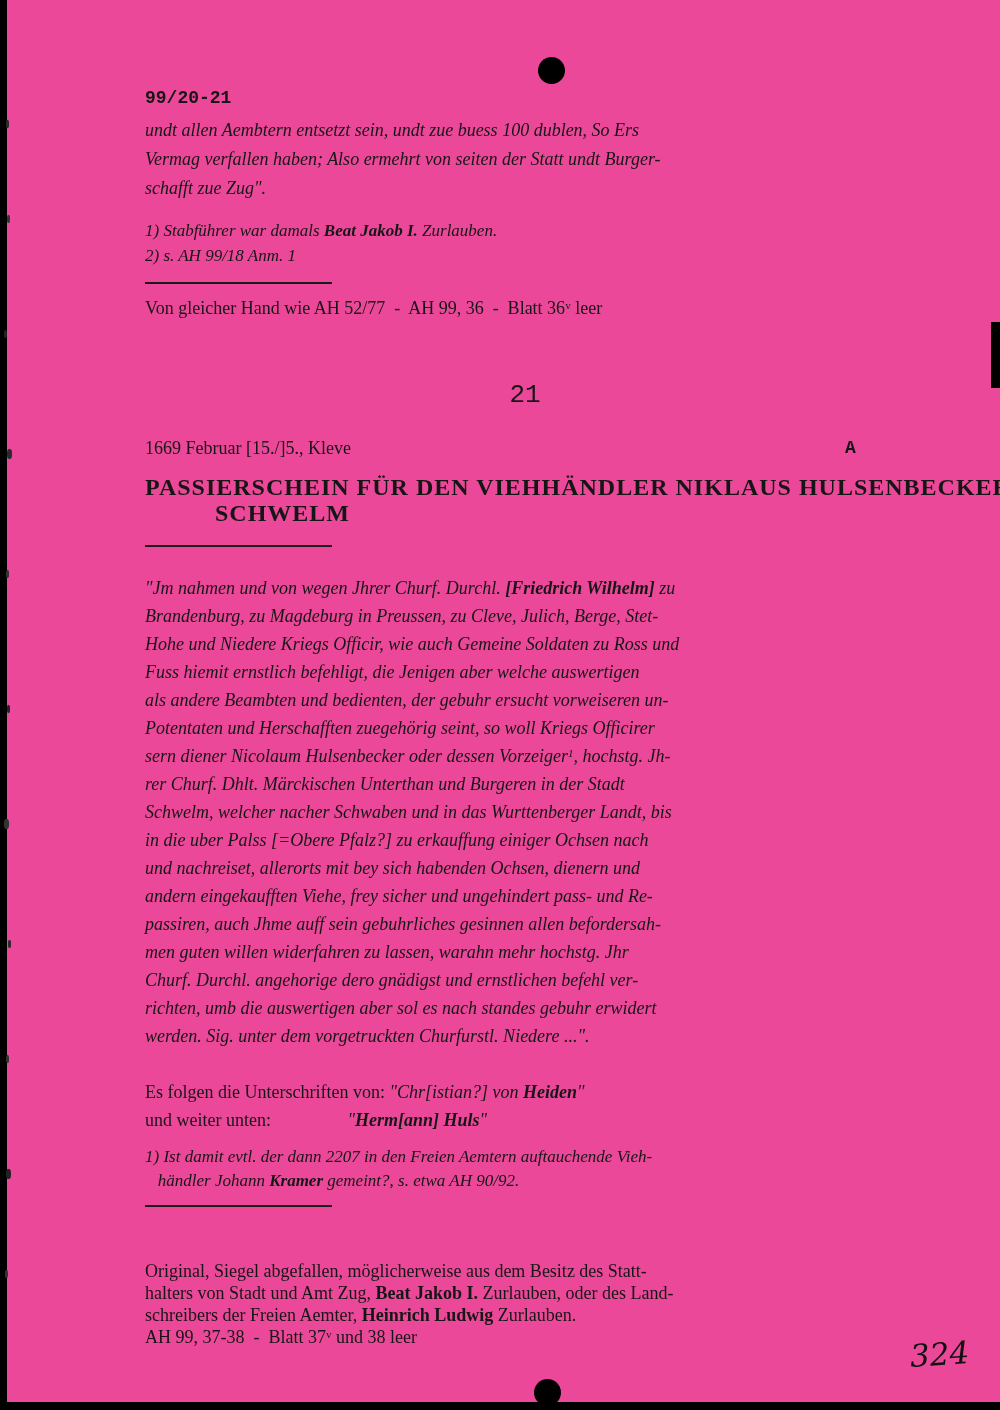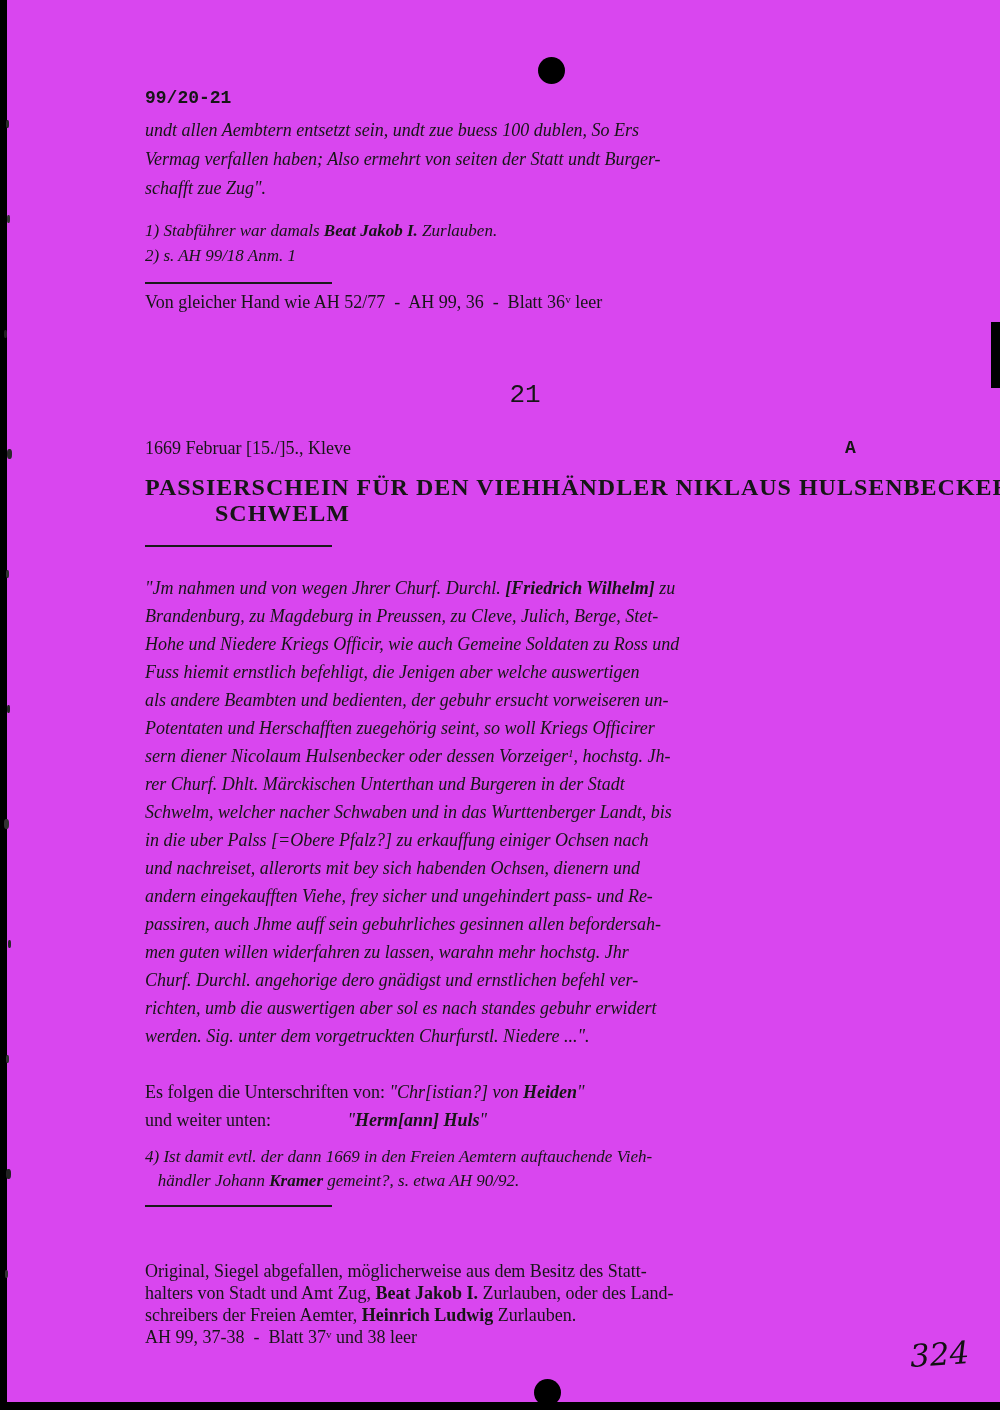--- a/index.html
+++ b/index.html
@@ -1,35 +1,35 @@
 <!DOCTYPE html>
 <html><head>
 <meta charset="utf-8">
 <style>
   html, body { margin:0; padding:0; }
   body { background:#8a8a8a; }
   .page {
     position:relative;
     width:1000px; height:1410px;
-    background:#d946ef;
+    background:#ec4899;
     overflow:hidden;
     font-family:"Liberation Mono","DejaVu Sans Mono",monospace;
     color:#161616;
   }
   .block { position:absolute; left:145px; }
   .line { white-space:pre;font-family:Liberation Serif, serif; }
   .b { font-weight:bold; }
   .i { font-style:italic; }
   .italic { font-style:italic; }
   sup { font-size:0.62em; line-height:0; position:relative; top:-0.45em; vertical-align:baseline; }
 
   .ref      { top:88px;  font-size:18px; font-weight:bold; }
   .intro    { top:116px; font-size:18px; line-height:29px; }
   .fnt      { top:218px; font-size:17px; line-height:25px; }
-  .hand     { top:292px; font-size:18px; }
+  .hand     { top:298px; font-size:18px; }
   .secnum   { top:380px; width:760px; text-align:center; font-size:26px; }
   .dateline { top:438px; width:760px; font-size:18px; }
   .a-mark   { position:absolute; left:700px; top:0; font-weight:bold; }
   .title    { top:474px; font-size:24px; font-weight:bold; line-height:26px; letter-spacing:1px; }
   .body     { top:574px; font-size:18px; line-height:28px; }
   .sigs     { top:1078px; font-size:18px; line-height:28px; }
   .fnb      { top:1145px; font-size:17px; line-height:24px; }
   .colophon { top:1260px; font-size:18px; line-height:22px; }
 
   .rule { position:absolute; left:145px; width:187px; height:2px; background:#1a1a1a; }
@@ -124,21 +124,21 @@
       <div class="line"><span>richten, umb die auswertigen aber sol es nach standes gebuhr erwidert</span></div>
       <div class="line"><span>werden. Sig. unter dem vorgetruckten Churfurstl. Niedere ...".</span></div>
     </div>
 
   <div class="block sigs">
       <div class="line"><span>Es folgen die Unterschriften von: </span><span class="i">"Chr[istian?] von </span><span class="b i">Heiden</span><span class="i">"</span></div>
       <div class="line"><span>und weiter unten:                 </span><span class="i">"</span><span class="b i">Herm[ann] Huls</span><span class="i">"</span></div>
     </div>
 
   <div class="block fnb italic">
-      <div class="line"><span>4) Ist damit evtl. der dann 1669 in den Freien Aemtern auftauchende Vieh-</span></div>
+      <div class="line"><span>1) Ist damit evtl. der dann 2207 in den Freien Aemtern auftauchende Vieh-</span></div>
       <div class="line"><span>   händler Johann </span><span class="b">Kramer</span><span> gemeint?, s. etwa AH 90/92.</span></div>
     </div>
 
   <div class="rule rule3"></div>
 
   <div class="block colophon">
       <div class="line"><span>Original, Siegel abgefallen, möglicherweise aus dem Besitz des Statt-</span></div>
       <div class="line"><span>halters von Stadt und Amt Zug, </span><span class="b">Beat Jakob I.</span><span> Zurlauben, oder des Land-</span></div>
       <div class="line"><span>schreibers der Freien Aemter, </span><span class="b">Heinrich Ludwig</span><span> Zurlauben.</span></div>
       <div class="line"><span>AH 99, 37-38  -  Blatt 37</span><sup>v</sup><span> und 38 leer</span></div>

